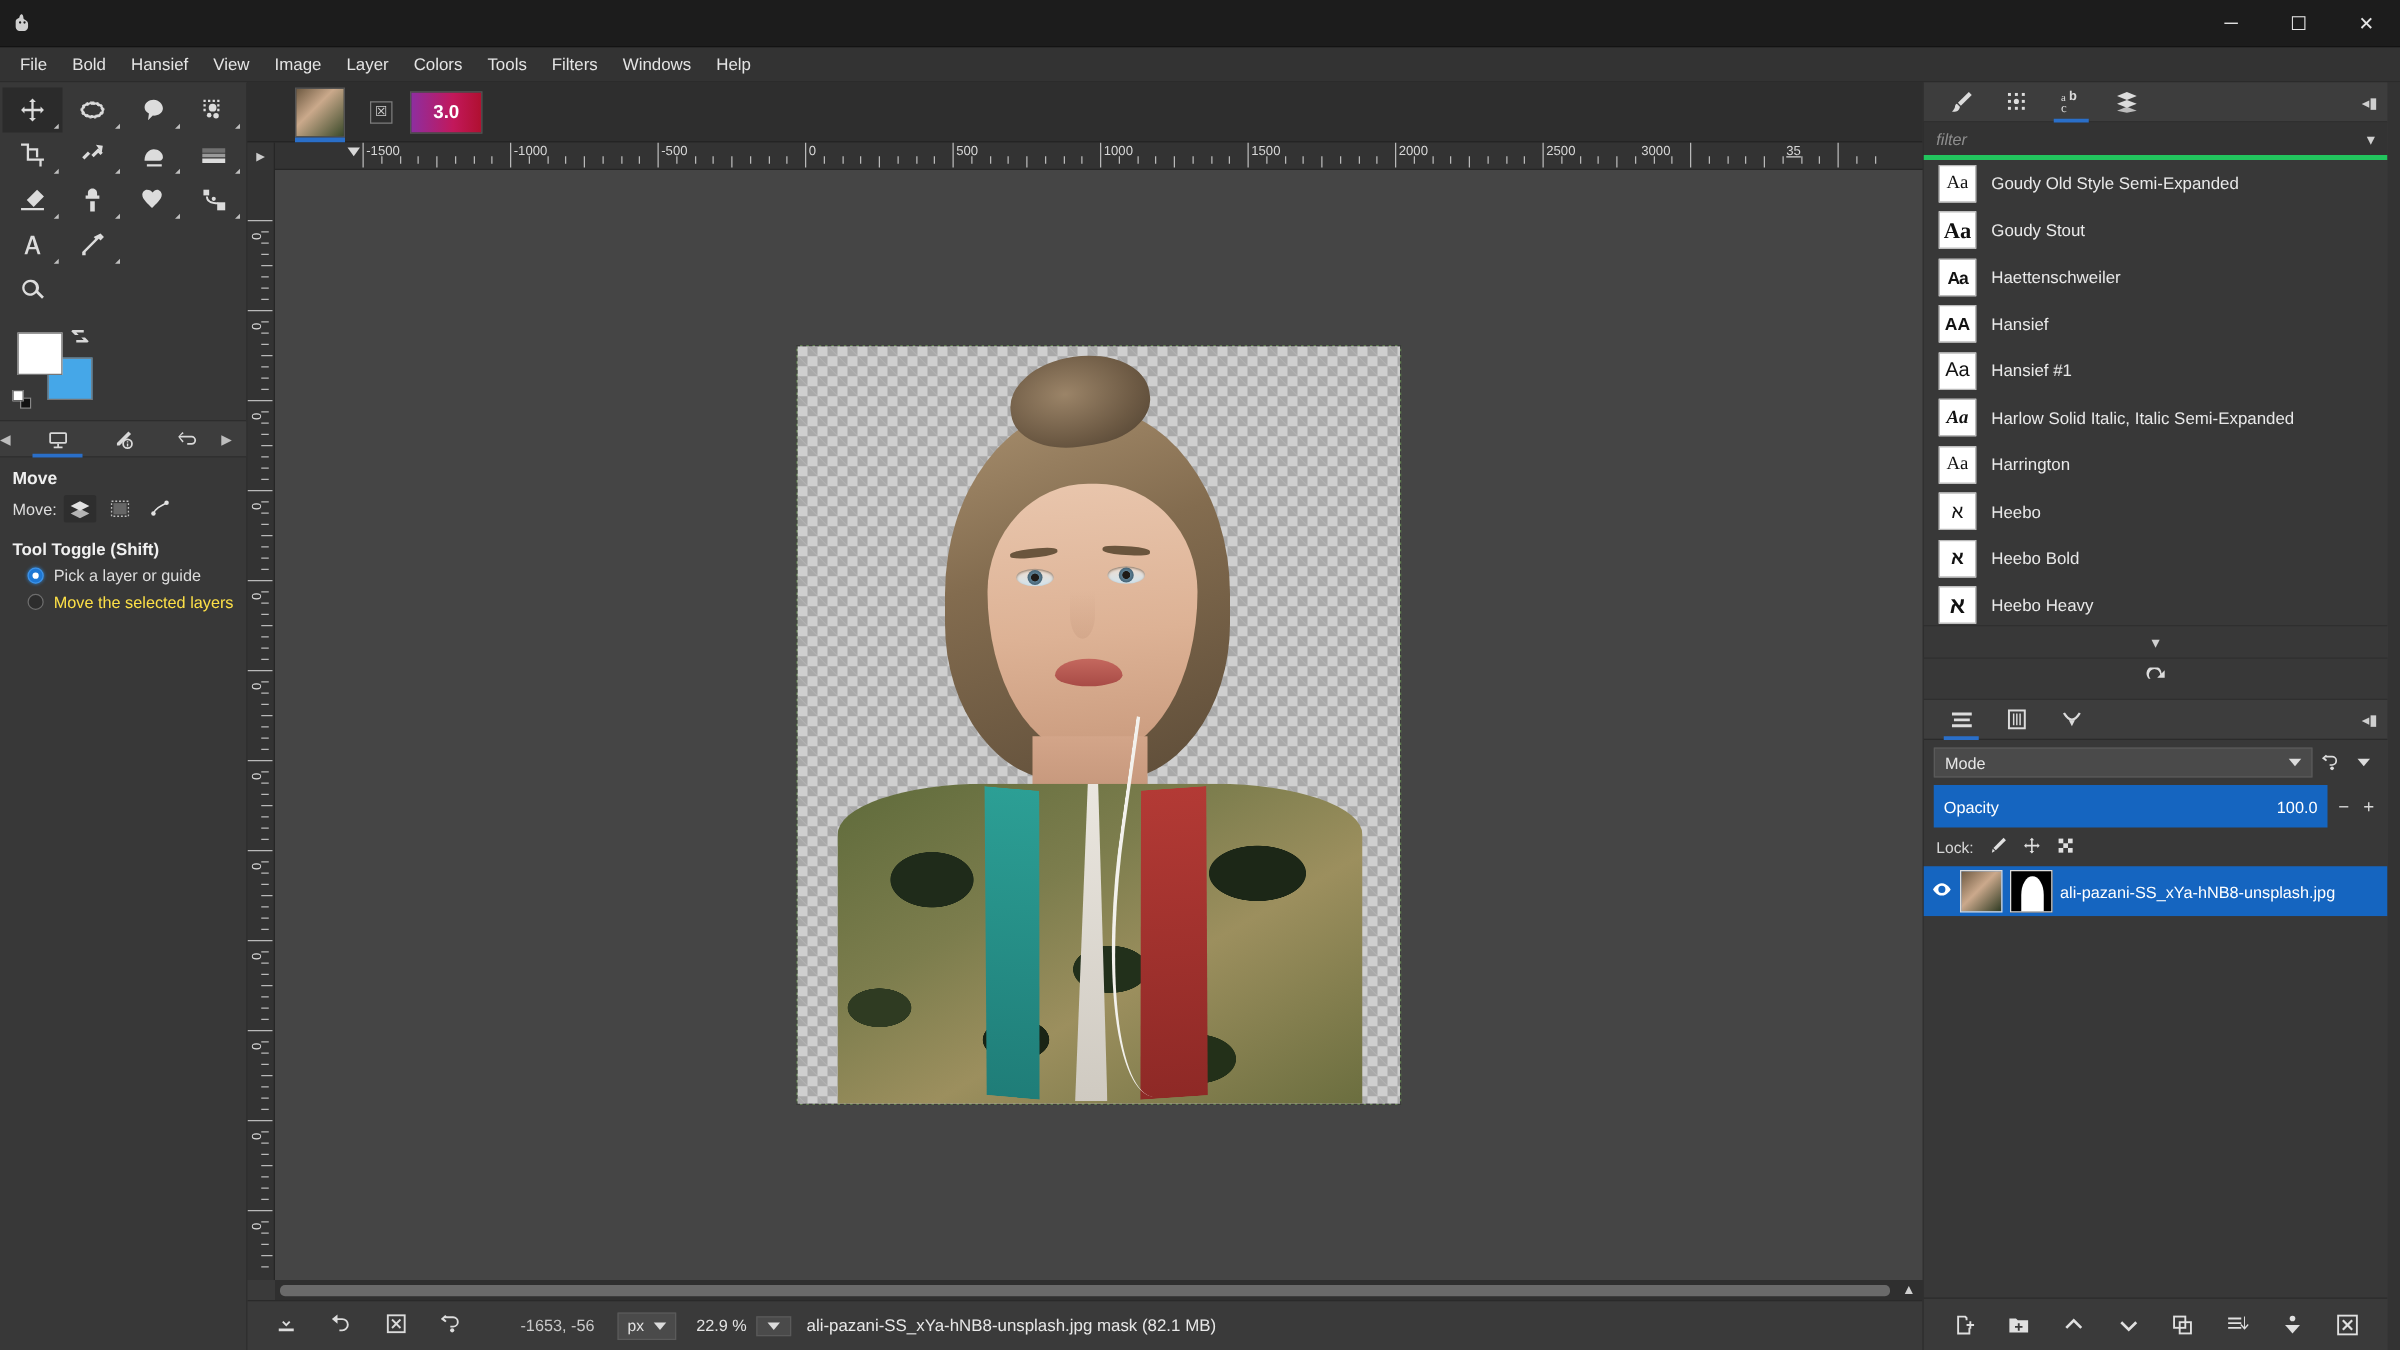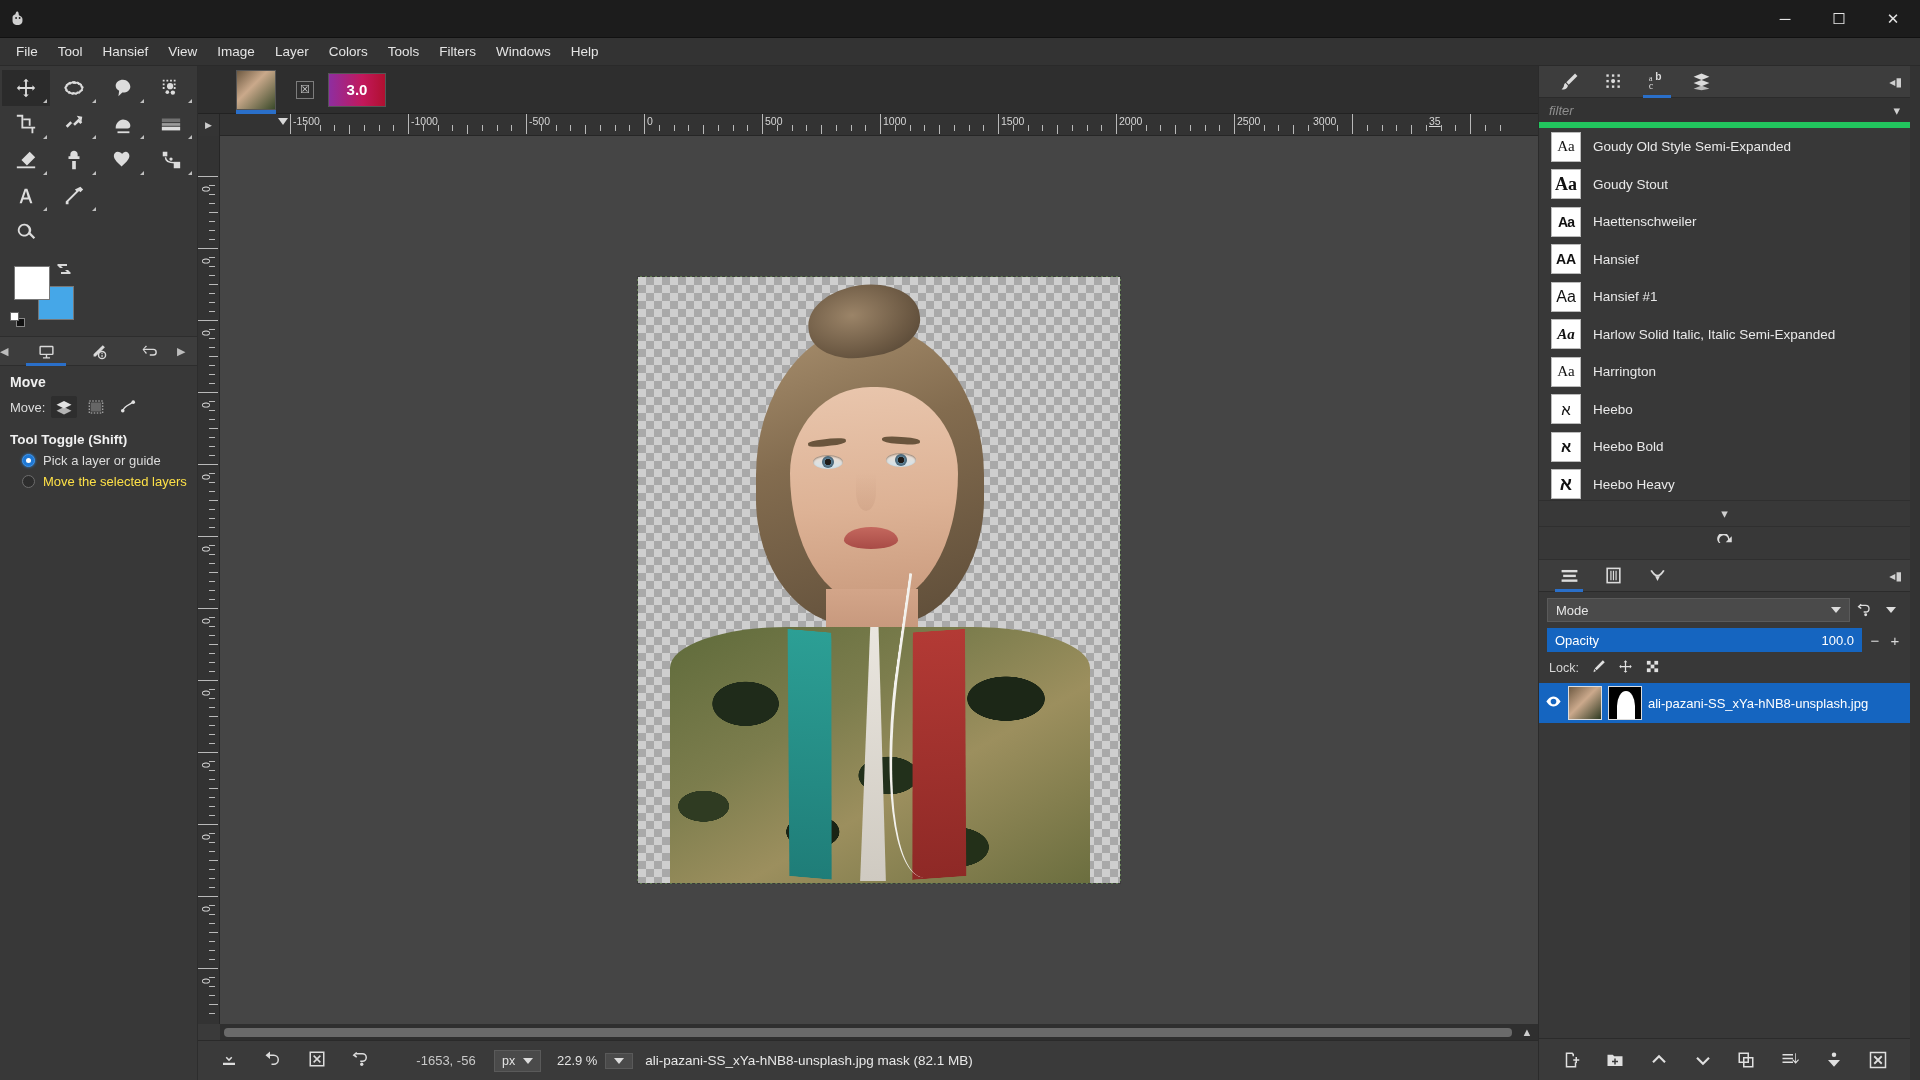--- a/index.html
+++ b/index.html
@@ -213,21 +213,21 @@
   
   #right{ width:372px; flex:0 0 372px; background:#383838; display:flex; flex-direction:column;
       border-left:1px solid #2b2b2b; }
   .dock-tabs{ height:32px; background:#3d3d3d; display:flex; align-items:center;
       padding-left:8px; border-bottom:1px solid #2b2b2b; }
   .dock-tabs .dt{ width:44px; height:32px; display:flex; align-items:center; justify-content:center; position:relative; cursor:default;}
   .dock-tabs .dt svg{ width:19px;height:19px; fill:#dcdcdc; }
   .dock-tabs .dt.sel::after{ content:""; position:absolute; bottom:0;left:8px;right:8px;height:3px;background:#2a6fc9;}
   .dock-tabs .menu{ margin-left:auto; margin-right:8px; color:#cfcfcf; font-size:12px;}
   .filterbar{ height:30px; background:#333; display:flex; align-items:center;
-      padding:0 10px; border-bottom:6px solid #22c55e; }
+      padding:0 10px; border-bottom:4px solid #22c55e; }
   .filterbar .ph{ font-style:italic; color:#8f8f8f; font-size:13px; }
   .filterbar .chev{ margin-left:auto; color:#d0d0d0; font-size:13px; }
   #fontlist{ height:372px; overflow:hidden; background:#383838; }
   .fontrow{ display:flex; align-items:center; height:37.5px; padding-left:12px; gap:12px; cursor:default;}
   .fontprev{ width:30px; height:30px; background:#fff; color:#111; display:flex;
       align-items:center; justify-content:center; font-size:15px; flex:0 0 30px;
       border:1px solid #bbb; overflow:hidden;}
   .fontname{ font-size:13.5px; color:#e9e9e9; white-space:nowrap; }
   .collapse-row{ height:26px; display:flex; align-items:center; justify-content:center;
       color:#cfcfcf; font-size:13px; border-top:1px solid #2f2f2f;}
@@ -235,21 +235,21 @@
       background:#383838; border-top:1px solid #2f2f2f; border-bottom:1px solid #2f2f2f;}
   .refresh-row svg{ width:18px;height:18px;fill:#dcdcdc;}
   
   .mode-row{ display:flex; align-items:center; padding:6px 8px 4px 8px; gap:4px;}
   .mode-select{ flex:1; height:24px; background:#4a4a4a; border:1px solid #5a5a5a;
       display:flex; align-items:center; padding:0 8px; font-size:13px; color:#e6e6e6;}
   .mode-select .caret{ margin-left:auto; }
   .mode-row .rbtn{ width:22px;height:24px;display:flex;align-items:center;justify-content:center;}
   .mode-row .rbtn svg{ width:16px;height:16px;fill:#dcdcdc;}
   .opacity-row{ padding:2px 8px 4px 8px; display:flex; align-items:center; gap:6px;}
-  .opacity-bar{ flex:1; height:24px; background:#1565c0; position:relative; display:flex;
+  .opacity-bar{ flex:1; height:34px; background:#1565c0; position:relative; display:flex;
       align-items:center; padding:0 8px; }
   .opacity-bar .ol{ font-size:13px; color:#fff; }
   .opacity-bar .ov{ margin-left:auto; font-size:13px; color:#fff; }
   .opacity-row .pm{ color:#d8d8d8; font-size:15px; width:14px; text-align:center;}
   .lock-row{ display:flex; align-items:center; gap:12px; padding:3px 8px 6px 10px;}
   .lock-row .ll{ font-size:12.5px; color:#d7d7d7; }
   .lock-row svg{ width:15px;height:15px;fill:#e0e0e0;}
   .layer-item{ display:flex; align-items:center; gap:6px; height:40px; background:#1565c0; padding:0 6px;}
   .layer-item .eye svg{ width:17px;height:17px;fill:#fff;}
   .lthumb{ width:34px;height:34px;border:1px solid #ddd; flex:0 0 34px; overflow:hidden; position:relative;}
@@ -273,21 +273,21 @@
   </div>
   <div id="win-controls">
     <div class="min">─</div>
     <div class="max">☐</div>
     <div class="close">✕</div>
   </div>
 </div>
 
 <div id="menubar">
   <div class="mi">File</div>
-  <div class="mi">Tool</div>
+  <div class="mi">Bold</div>
   <div class="mi">Hansief</div>
   <div class="mi">View</div>
   <div class="mi">Image</div>
   <div class="mi">Layer</div>
   <div class="mi">Colors</div>
   <div class="mi">Tools</div>
   <div class="mi">Filters</div>
   <div class="mi">Windows</div>
   <div class="mi">Help</div>
 </div>

